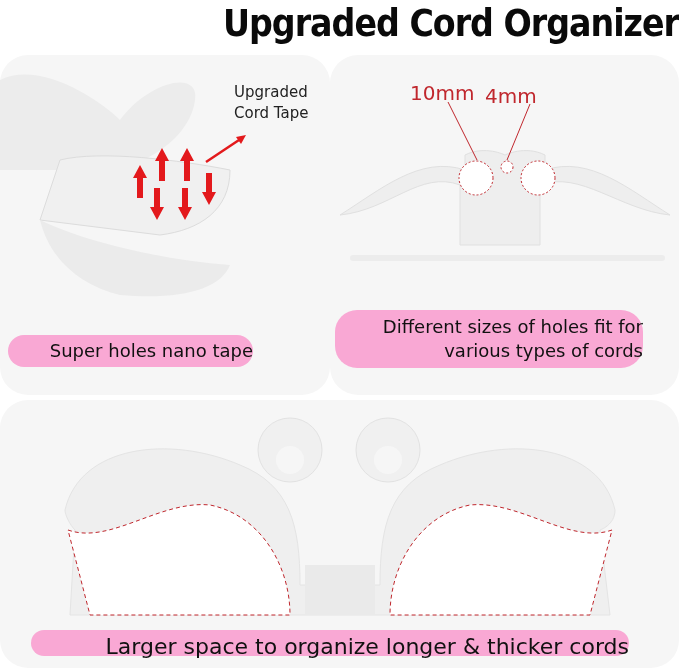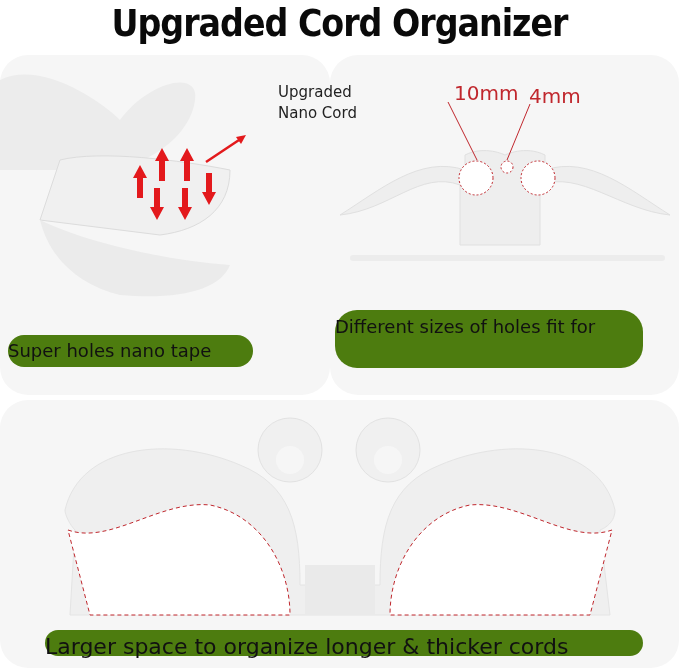--- a/index.html
+++ b/index.html
@@ -1,26 +1,26 @@
 <!DOCTYPE html>
 <html><head>
 <meta charset="utf-8">
 <style>
   html,body{margin:0;padding:0;background:#ffffff;}
   body{width:679px;height:668px;position:relative;overflow:hidden;font-family:"DejaVu Sans","Liberation Sans",sans-serif;}
-  .title{position:absolute;left:0;top:0;width:679px;height:52px;text-align:center;font-weight:bold;font-size:37px;line-height:48px;color:#0a0a0a;letter-spacing:-1px;font-family:"DejaVu Sans Condensed","DejaVu Sans",sans-serif;}
+  .title{position:absolute;left:0;top:0;width:679px;height:52px;text-align:right;font-weight:bold;font-size:37px;line-height:48px;color:#0a0a0a;letter-spacing:-1px;font-family:"DejaVu Sans Condensed","DejaVu Sans",sans-serif;}
   .panel{position:absolute;background:#f6f6f6;border-radius:28px;}
   .p1{left:0;top:55px;width:330px;height:340px;}
   .p2{left:330px;top:55px;width:349px;height:340px;}
   .p3{left:0;top:400px;width:679px;height:268px;}
-  .pill{position:absolute;background:#4d7c0f;color:#111;border-radius:22px;text-align:left;font-size:18px;}
+  .pill{position:absolute;background:#f9a8d4;color:#111;border-radius:22px;text-align:right;font-size:18px;}
   .pill1{left:8px;top:335px;width:245px;height:32px;line-height:32px;}
   .pill2{left:335px;top:310px;width:308px;height:58px;line-height:24px;padding-top:5px;box-sizing:border-box;}
-  .pill3{left:45px;top:630px;width:598px;height:26px;line-height:34px;font-size:22px;}
-  .lbl{position:absolute;font-size:15px;color:#222;line-height:21px;margin-left:44px;}
+  .pill3{left:31px;top:630px;width:598px;height:26px;line-height:34px;font-size:22px;}
+  .lbl{position:absolute;font-size:15px;color:#222;line-height:21px;}
   .red{color:#c0272d;font-size:20px;}
   svg{position:absolute;}
 </style>
 </head>
 <body>
 
 <div class="title">Upgraded Cord Organizer</div>
 
 <div class="panel p1"></div>
 <div class="panel p2"></div>
@@ -37,36 +37,37 @@
   </g>
   <g fill="#e3191c">
     <polygon points="157,160 150,147 154,147 154,128 160,128 160,147 164,147"></polygon>
     <polygon points="185,160 178,147 182,147 182,128 188,128 188,147 192,147"></polygon>
     <polygon points="209,145 202,132 206,132 206,113 212,113 212,132 216,132"></polygon>
   </g>
   <line x1="206" y1="102" x2="242" y2="78" stroke="#e3191c" stroke-width="2.5"></line>
   <polygon points="246,75 236,77 241,84" fill="#e3191c"></polygon>
 </svg>
 <div class="lbl" style="left:234px;top:82px">Upgraded</div>
-<div class="lbl" style="left:234px;top:103px">Nano Cord</div>
+<div class="lbl" style="left:234px;top:103px">Cord Tape</div>
 <div class="pill pill1">Super holes nano tape</div>
 
 <svg style="left:330px;top:60px" width="349" height="210" viewBox="0 0 349 210">
   <path d="M10 155 C60 150 90 110 130 125 L130 185 L210 185 L210 125 C250 110 290 150 340 155 C300 130 260 95 215 110 L215 95 C195 85 175 95 175 95 C175 95 155 85 135 95 L135 110 C90 95 50 130 10 155Z" fill="#eeeeee" stroke="#e0e0e0"></path>
   <rect x="20" y="195" width="315" height="6" rx="3" fill="#ececec"></rect>
   <circle cx="146" cy="118" r="17" fill="#fff" stroke="#c0272d" stroke-dasharray="2,2"></circle>
   <circle cx="208" cy="118" r="17" fill="#fff" stroke="#c0272d" stroke-dasharray="2,2"></circle>
   <circle cx="177" cy="107" r="6" fill="#fff" stroke="#c0272d" stroke-dasharray="2,2"></circle>
   <line x1="147" y1="100" x2="118" y2="42" stroke="#c0272d" stroke-width="1"></line>
   <line x1="177" y1="100" x2="200" y2="44" stroke="#c0272d" stroke-width="1"></line>
 </svg>
 <div class="lbl red" style="left:410px;top:83px">10mm</div>
 <div class="lbl red" style="left:485px;top:86px">4mm</div>
 <div class="pill pill2">
   <div>Different sizes of holes fit for</div>
+  <div>various types of cords</div>
 </div>
 
 <svg style="left:0;top:405px" width="679" height="220" viewBox="0 0 679 220">
   <circle cx="290" cy="45" r="32" fill="#f0f0f0" stroke="#e2e2e2"></circle>
   <circle cx="388" cy="45" r="32" fill="#f0f0f0" stroke="#e2e2e2"></circle>
   <circle cx="290" cy="55" r="14" fill="#f6f6f6"></circle>
   <circle cx="388" cy="55" r="14" fill="#f6f6f6"></circle>
   <path d="M65 105 C80 40 170 30 240 60 C290 80 300 120 300 180 L380 180 C380 120 390 80 440 60 C510 30 600 40 615 105 C615 120 600 125 600 125 L610 210 L70 210 L75 125 C70 120 65 110 65 105Z" fill="#efefef" stroke="#e4e4e4"></path>
   <path d="M68 125 C110 140 160 95 210 100 C260 110 290 160 290 210 L90 210 Z" fill="#ffffff" stroke="#c0272d" stroke-dasharray="4,3"></path>
   <path d="M612 125 C570 140 520 95 470 100 C420 110 390 160 390 210 L590 210 Z" fill="#ffffff" stroke="#c0272d" stroke-dasharray="4,3"></path>

